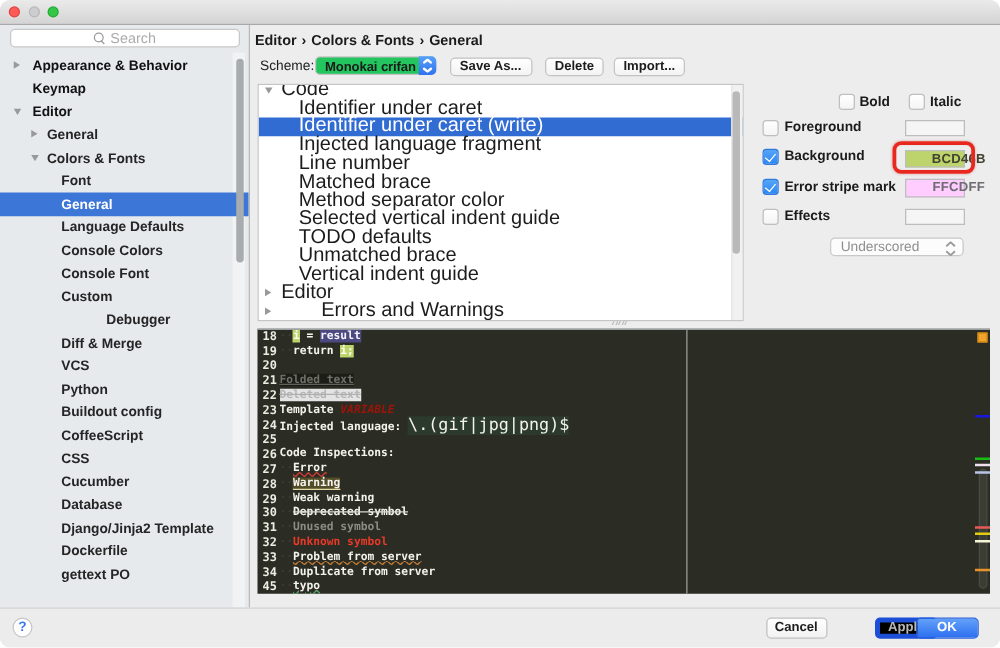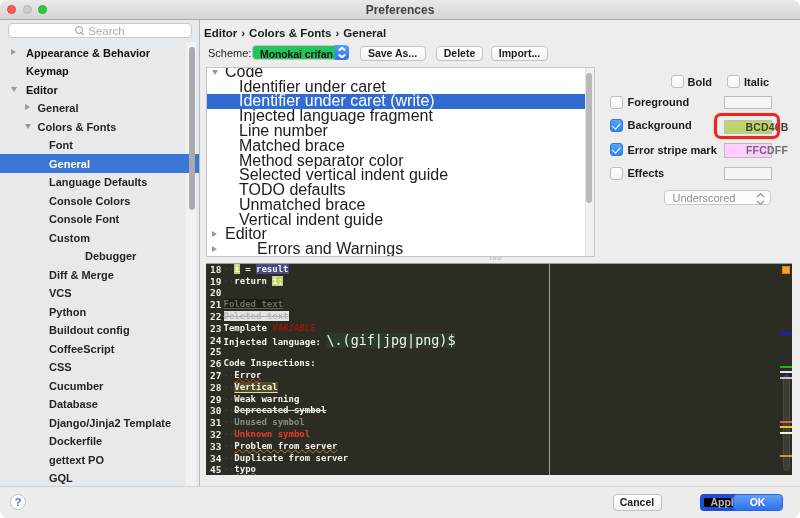--- a/index.html
+++ b/index.html
@@ -123,21 +123,20 @@
 </style>
 </head>
 <body>
 
 <div id="window">
 
   <div id="titlebar">
     <span id="tl-close" class="traffic"></span>
     <span id="tl-min" class="traffic"></span>
     <span id="tl-zoom" class="traffic"></span>
-    <div id="win-title">Preferences</div>
   </div>
 
   <div id="sidebar">
     <div id="sidebar-scrollstrip"></div>
     <div id="search-box">
       <span id="search-icon"></span>
       <span id="search-placeholder">Search</span>
     </div>
     <div id="sidebar-tree">
         <div class="side-item bold" style="top: 0.25px;">
@@ -205,23 +204,20 @@
           <span style="margin-left: 49px;">Database</span>
         </div>
         <div class="side-item" style="top: 370.25px;">
           <span style="margin-left: 49px;">Django/Jinja2 Template</span>
         </div>
         <div class="side-item" style="top: 388.75px;">
           <span style="margin-left: 49px;">Dockerfile</span>
         </div>
         <div class="side-item" style="top: 407.25px;">
           <span style="margin-left: 49px;">gettext PO</span>
-        </div>
-        <div class="side-item" style="top: 425.75px;">
-          <span style="margin-left: 49px;">GQL</span>
         </div>
       </div>
     <div id="sidebar-thumb"></div>
   </div>
   <div id="sidebar-divider"></div>
 
   <div id="main">
     <div id="breadcrumb"><span>Editor</span><span class="crumb-sep">›</span><span>Colors &amp; Fonts</span><span class="crumb-sep">›</span><span>General</span></div>
 
     <div id="scheme-label">Scheme:</div>
@@ -329,21 +325,21 @@
           <div class="pline" style="top: 0.3px;"><span class="num">18</span><span class="code"><span class="seg-ws">··</span><span class="seg-idw">i</span><span> = </span><span class="seg-sel">result</span></span></div>
           <div class="pline" style="top: 12.1px;"><span class="num">19</span><span class="code"><span class="seg-ws">··</span><span>return </span><span class="seg-idw">i;</span></span></div>
           <div class="pline" style="top: 23.9px;"><span class="num">20</span><span class="code"></span></div>
           <div class="pline" style="top: 35.7px;"><span class="num">21</span><span class="code"><span class="seg-fold">Folded text</span></span></div>
           <div class="pline" style="top: 47.5px;"><span class="num">22</span><span class="code"><span class="seg-del">Deleted text</span></span></div>
           <div class="pline" style="top: 59.3px;"><span class="num">23</span><span class="code"><span>Template </span><span class="seg-var">VARIABLE</span></span></div>
           <div class="pline" style="top: 71.1px;"><span class="num">24</span><span class="code"><span>Injected language: </span><span class="seg-inj">\.(gif|jpg|png)$</span></span></div>
           <div class="pline" style="top: 82.9px;"><span class="num">25</span><span class="code"></span></div>
           <div class="pline" style="top: 94.7px;"><span class="num">26</span><span class="code"><span>Code Inspections:</span></span></div>
           <div class="pline" style="top: 106.5px;"><span class="num">27</span><span class="code"><span class="seg-ws">··</span><span class="seg-err">Error</span></span></div>
-          <div class="pline" style="top: 118.3px;"><span class="num">28</span><span class="code"><span class="seg-ws">··</span><span class="seg-warn">Vertical</span></span></div>
+          <div class="pline" style="top: 118.3px;"><span class="num">28</span><span class="code"><span class="seg-ws">··</span><span class="seg-warn">Warning</span></span></div>
           <div class="pline" style="top: 130.1px;"><span class="num">29</span><span class="code"><span class="seg-ws">··</span><span>Weak warning</span></span></div>
           <div class="pline" style="top: 141.9px;"><span class="num">30</span><span class="code"><span class="seg-ws">··</span><span class="seg-depr">Deprecated symbol</span></span></div>
           <div class="pline" style="top: 153.7px;"><span class="num">31</span><span class="code"><span class="seg-ws">··</span><span class="seg-unused">Unused symbol</span></span></div>
           <div class="pline" style="top: 165.5px;"><span class="num">32</span><span class="code"><span class="seg-ws">··</span><span class="seg-unknown">Unknown symbol</span></span></div>
           <div class="pline" style="top: 177.3px;"><span class="num">33</span><span class="code"><span class="seg-ws">··</span><span class="seg-server">Problem from server</span></span></div>
           <div class="pline" style="top: 189.1px;"><span class="num">34</span><span class="code"><span class="seg-ws">··</span><span>Duplicate from server</span></span></div>
           <div class="pline" style="top: 200.9px;"><span class="num">45</span><span class="code"><span class="seg-ws">··</span><span class="seg-typo">typo</span></span></div>
         </div>
       <div id="preview-thumb"></div>
       <div id="stripe-marks">

